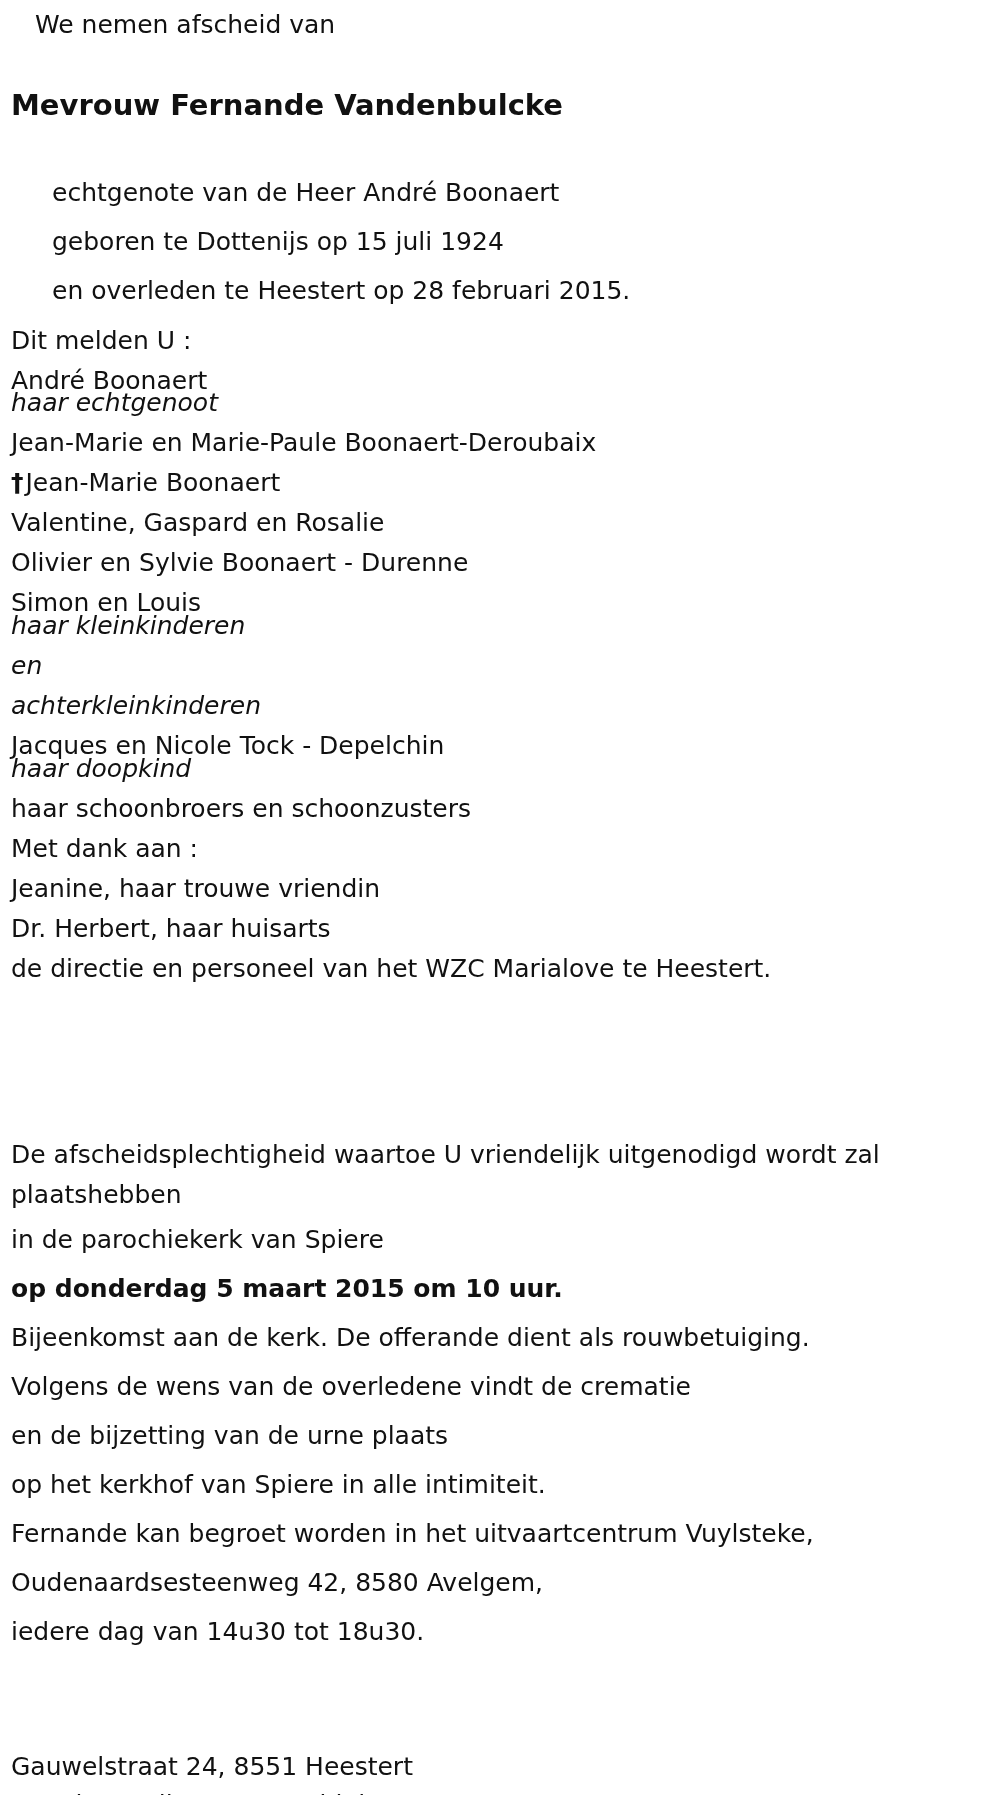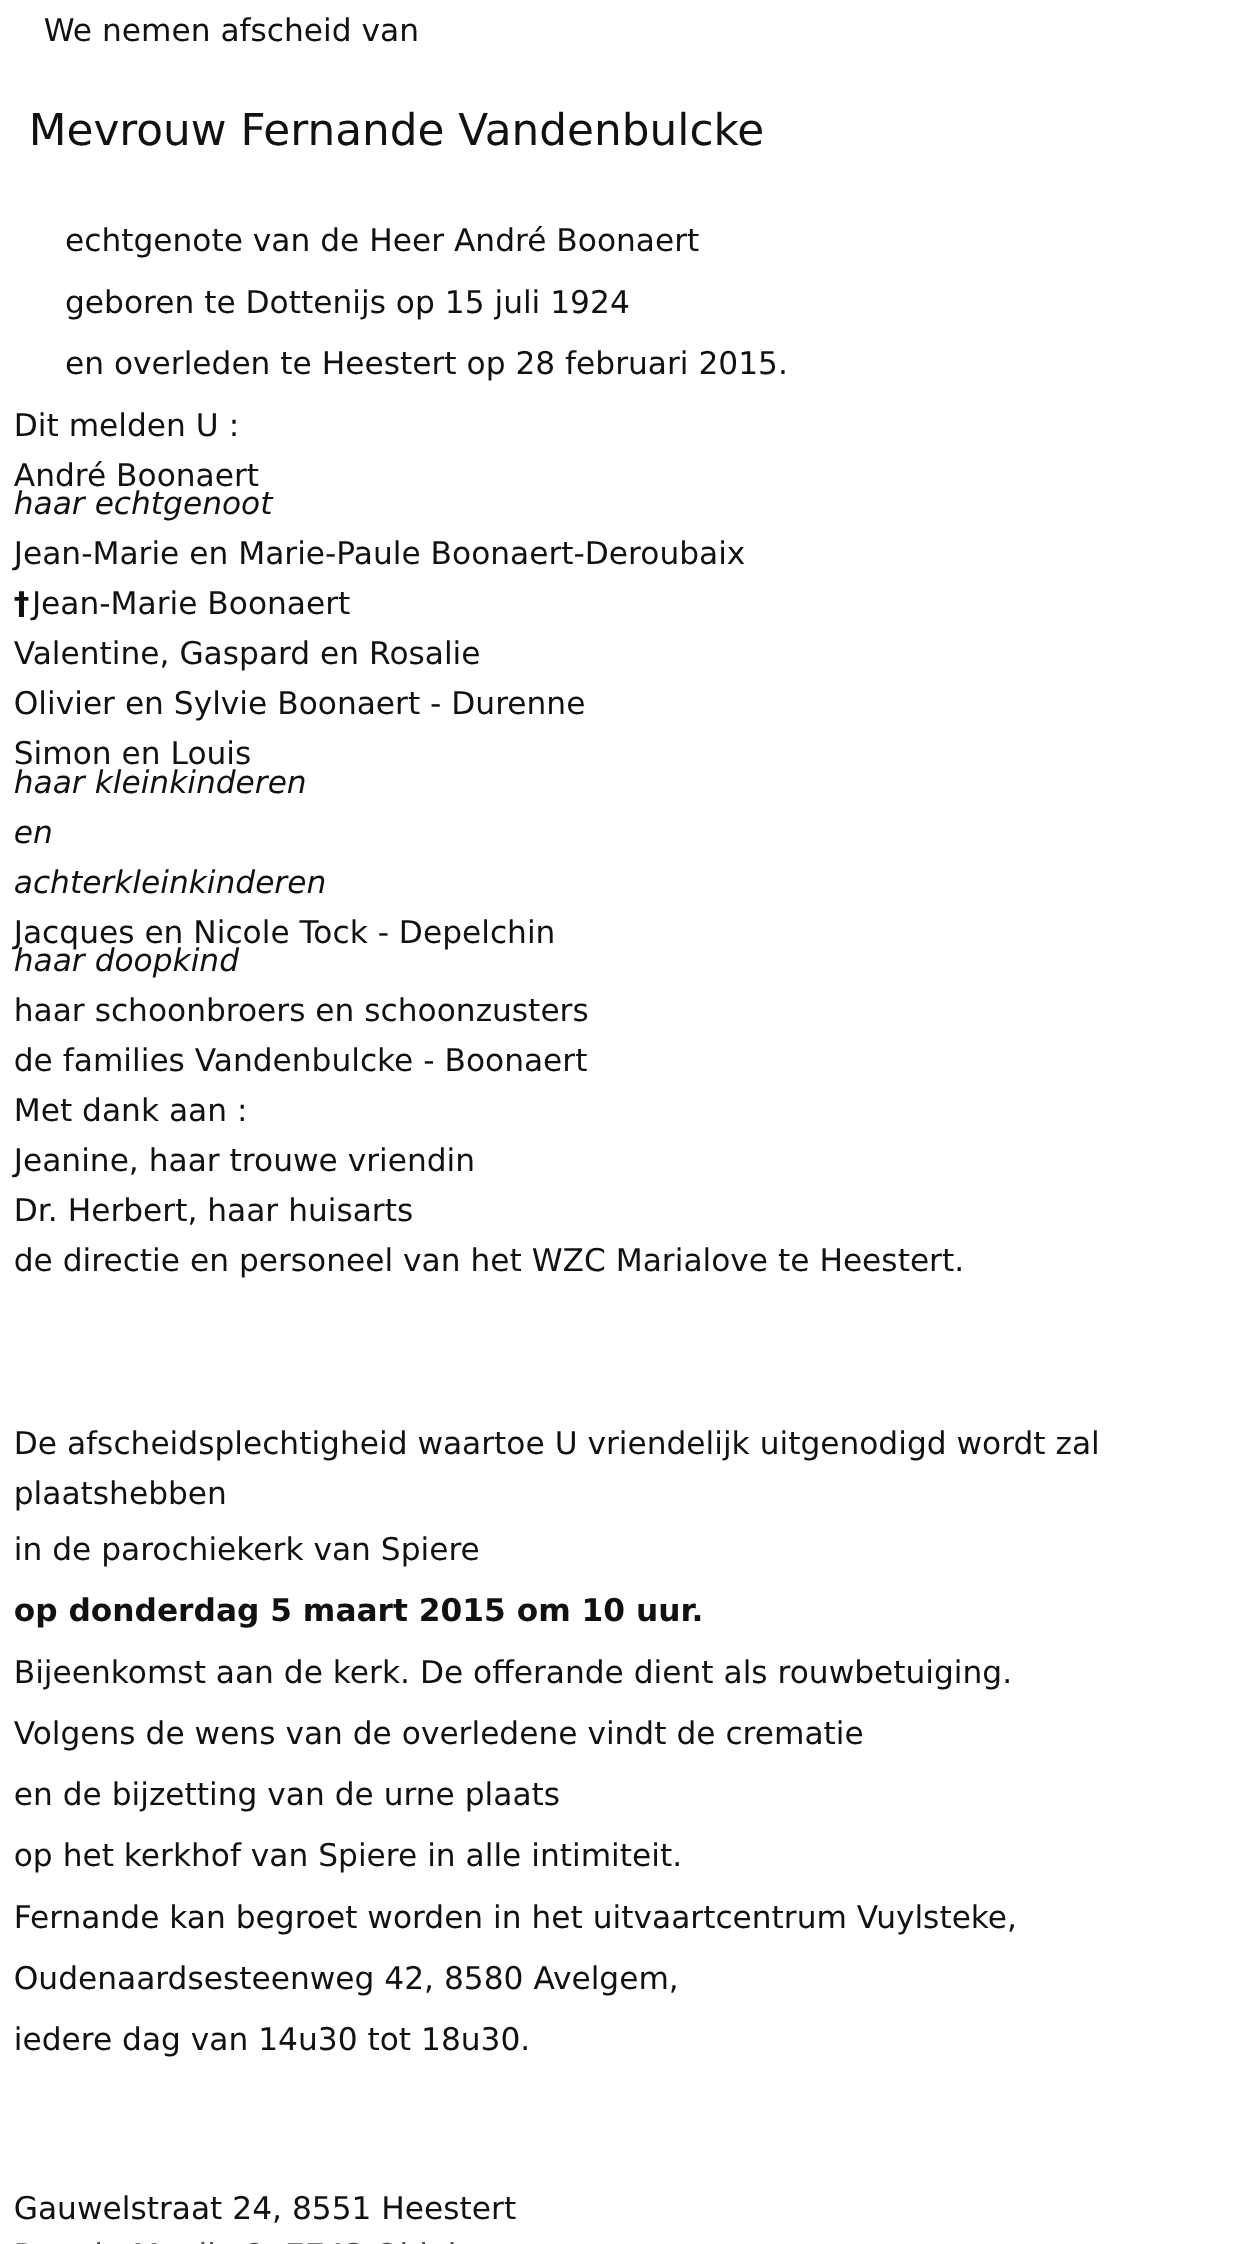--- a/index.html
+++ b/index.html
@@ -3,21 +3,21 @@
 <meta charset="utf-8">
 <style>
   html, body { margin: 0; padding: 0; background: #ffffff; }
   body {
     width: 1000px; height: 1795px; overflow: hidden; position: relative;
     font-family: "DejaVu Sans", sans-serif; color: #111111;
   }
   .page { position: absolute; left: 11px; top: 0; width: 979px; }
   .line { font-size: 25px; line-height: 40px; height: 40px; white-space: nowrap; }
   .intro { position: absolute; top: 5px; left: 0; font-size: 25px; line-height: 40px; margin-left: 24px; }
-  .title { position: absolute; top: 80px; left: 12px; font-size: 35px; font-weight: normal; line-height: 50px; white-space: nowrap; }
+  .title { position: absolute; top: 80px; left: 0; font-size: 29px; font-weight: bold; line-height: 50px; white-space: nowrap; }
   .facts { position: absolute; top: 168px; left: 0; }
   .facts .line { height: 49px; line-height: 49px; margin-left: 41px; }
   .family { position: absolute; top: 321px; left: 0; width: 979px; }
   .label { font-style: italic; font-size: 25px; line-height: 40px; height: 40px; text-align: left; white-space: nowrap; }
   .lbl-a { margin-top: -18px; }
   .lbl-b { margin-top: -16px; }
   .lbl-c { margin-top: -17px; }
   .cross { font-weight: bold; margin-right: 2px; }
   .ceremony { position: absolute; top: 1135px; left: 0; }
   .ceremony .line { height: 40px; line-height: 40px; }
@@ -65,21 +65,20 @@
       <div class="label">achterkleinkinderen</div>
     </div>
 
     <div>
       <div class="line">Jacques en Nicole Tock - Depelchin</div>
       <div class="label lbl-c">haar doopkind</div>
     </div>
 
     <div>
       <div class="line">haar schoonbroers en schoonzusters</div>
-      <div class="line">de families Vandenbulcke - Boonaert</div>
       <div class="line">Met dank aan :</div>
       <div class="line">Jeanine, haar trouwe vriendin</div>
       <div class="line">Dr. Herbert, haar huisarts</div>
       <div class="line">de directie en personeel van het WZC Marialove te Heestert.</div>
     </div>
   </div>
 
   <div class="ceremony">
     <div class="line">De afscheidsplechtigheid waartoe U vriendelijk uitgenodigd wordt zal</div>
     <div class="line">plaatshebben</div>

